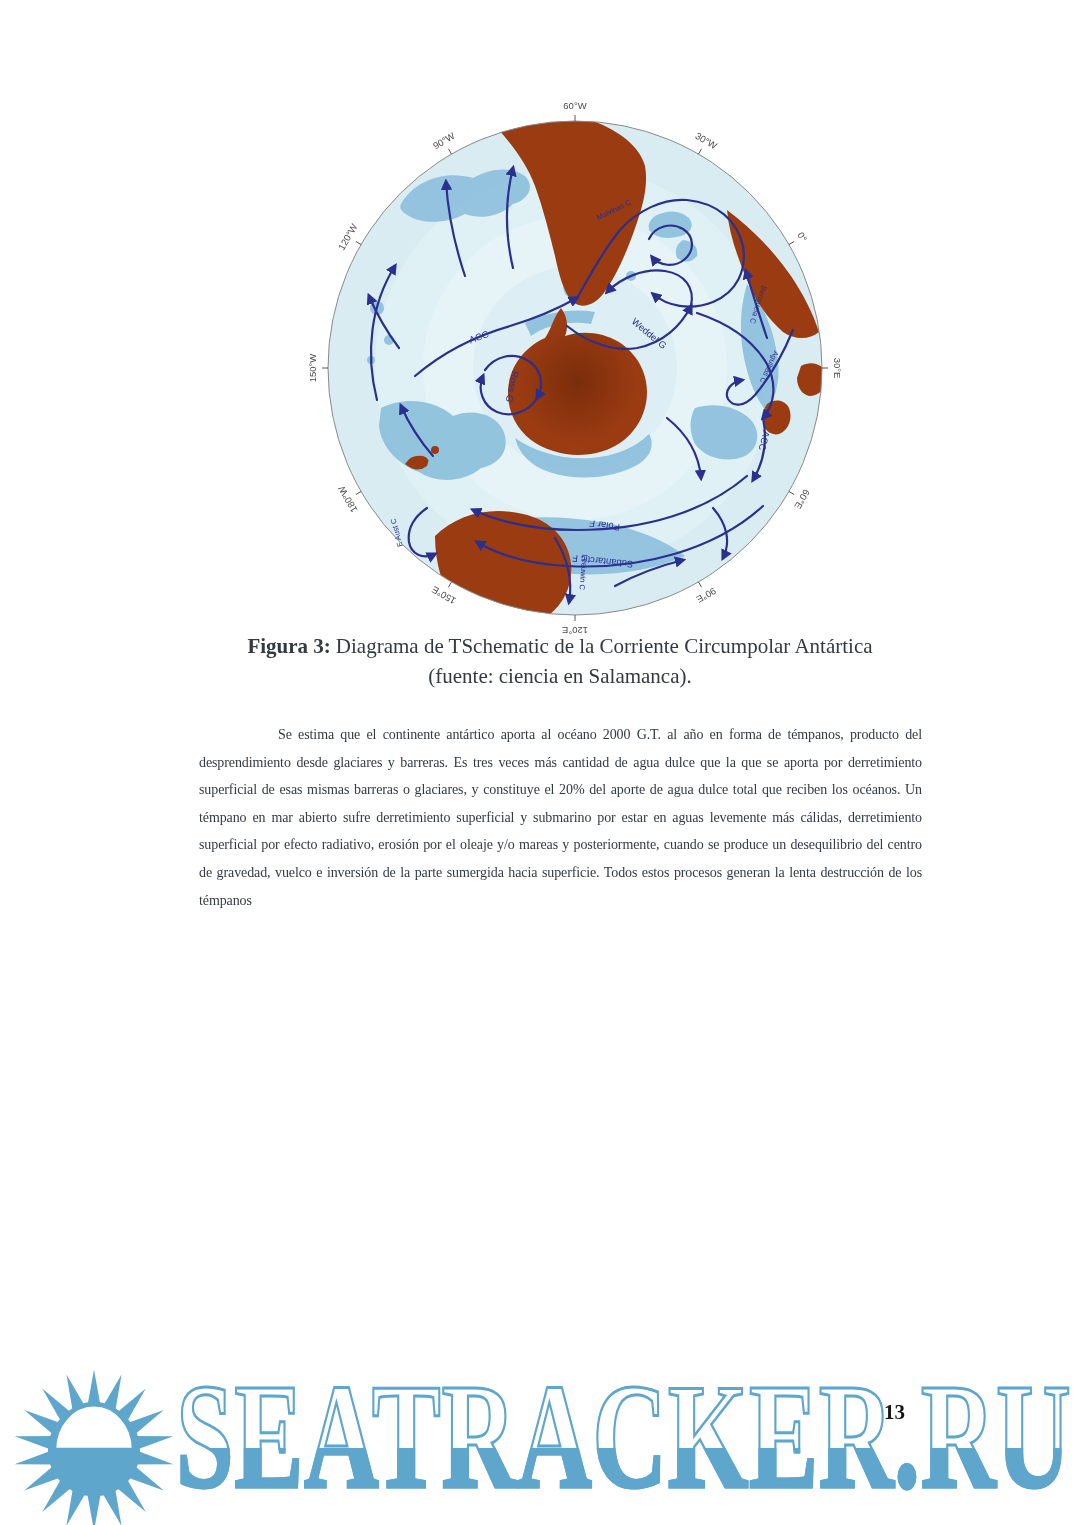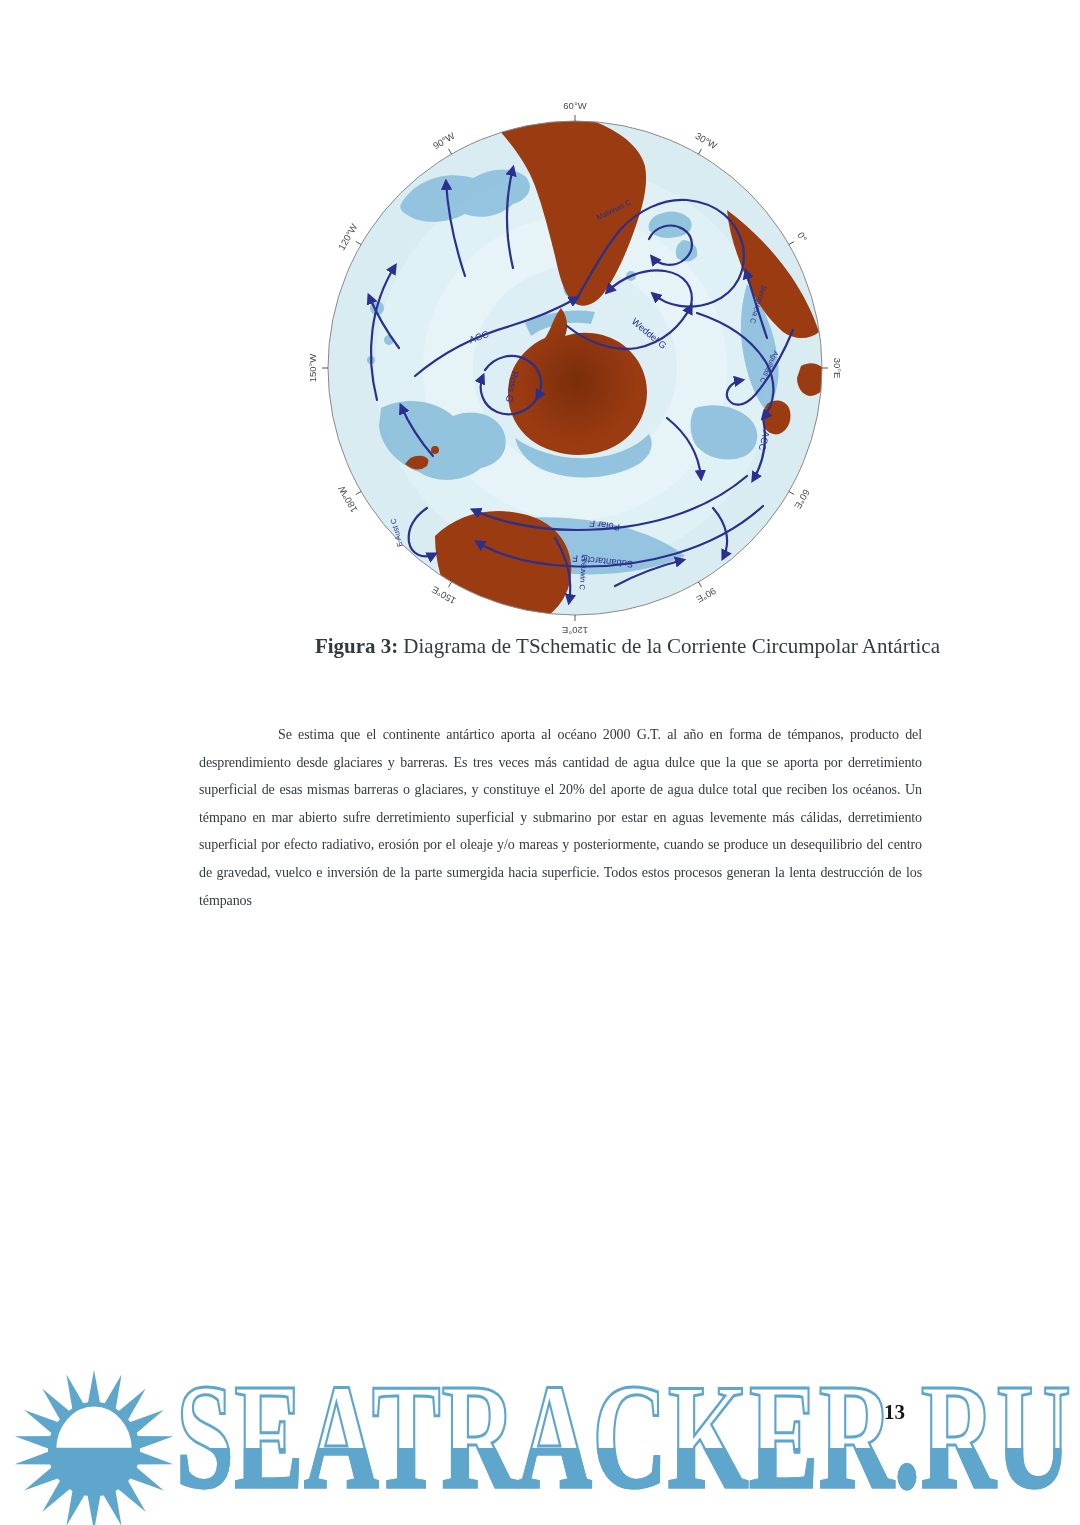--- a/index.html
+++ b/index.html
@@ -8,21 +8,21 @@
     font-family:"Liberation Serif",serif;overflow:hidden;
   }
   
   .map-wrap{position:absolute;left:315px;top:108px;width:520px;height:520px;}
   .map-wrap svg{overflow:visible;display:block;}
   .rim-label{font-family:"Liberation Sans",sans-serif;font-size:9.5px;fill:#4a4a4a;text-anchor:middle;}
   .cur-label{font-family:"Liberation Sans",sans-serif;font-size:9.5px;fill:#2b2f8d;text-anchor:middle;}
   .cur-label.small{font-size:7.5px;}
   
   .caption{
-    position:absolute;left:180px;top:631px;width:760px;text-align:right;
+    position:absolute;left:180px;top:631px;width:760px;text-align:center;
     font-size:21px;line-height:30px;color:#333a41;
   }
   .caption .cap-label{font-weight:bold;}
   .caption .cap-title{margin-left:5px;}
   
   .para{
     position:absolute;left:199px;top:707px;width:723px;
     font-size:14px;line-height:27.6px;color:#333a41;
     text-align:justify;text-indent:79px;letter-spacing:-0.1px;
   }
@@ -178,20 +178,21 @@
       <text class="rim-label" transform="translate(35.7,130.5) rotate(300)">120°W</text>
       <text class="rim-label" transform="translate(130.5,35.7) rotate(330)">90°W</text>
     </g>
   </svg>
 </div>
 
 <div class="caption">
   <div>
     <span class="cap-label">Figura 3:</span><span class="cap-title">Diagrama de TSchematic de la Corriente Circumpolar Antártica</span>
   </div>
+  <div>(fuente: ciencia en Salamanca).</div>
 </div>
 
 <p class="para">Se estima que el continente antártico aporta al océano 2000 G.T. al año en forma de témpanos, producto del desprendimiento desde glaciares y barreras. Es tres veces más cantidad de agua dulce que la que se aporta por derretimiento superficial de esas mismas barreras o glaciares, y constituye el 20% del aporte de agua dulce total que reciben los océanos. Un témpano en mar abierto sufre derretimiento superficial y submarino por estar en aguas levemente más cálidas, derretimiento superficial por efecto radiativo, erosión por el oleaje y/o mareas y posteriormente, cuando se produce un desequilibrio del centro de gravedad, vuelco e inversión de la parte sumergida hacia superficie. Todos estos procesos generan la lenta destrucción de los témpanos</p>
 
 <div class="wm">
   <svg class="wm-sun" viewBox="0 0 160 170">
     <g fill="#5fa6cd">
       <polygon points="80,8 72,52 88,52"></polygon>
       <polygon points="80,8 72,52 88,52" transform="rotate(20,80,92)"></polygon>
       <polygon points="80,8 72,52 88,52" transform="rotate(40,80,92)"></polygon>

